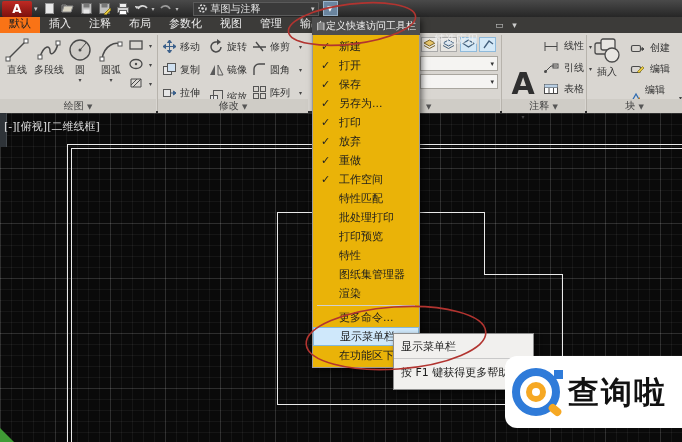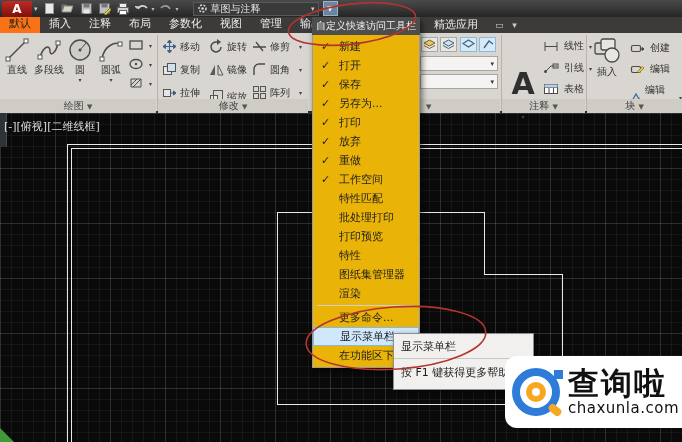--- a/index.html
+++ b/index.html
@@ -30,21 +30,21 @@
   .search-box { position:absolute; left:562px; top:1px; width:116px; height:14px;
     background:#5c5c5c; border:1px solid #7e7e7e; color:#b9b9b9; font-style:italic;
     font-size:10px; font-family:inherit; padding:0 4px; }
 
   
   .tabbar { position:absolute; left:0; top:17px; width:682px; height:16px; background:#3c3b39;
     display:flex; align-items:flex-end; z-index:4; }
   .tab { color:#eee; font-size:11px; padding:1px 9px 2px; cursor:default; }
   .tab.active { background:#f97316; color:#222; }
   .tab-featured { position:absolute; left:426px; top:0; height:16px; line-height:15px;
-    color:#eee; font-size:11px; padding:0 8px; }
+    color:#eee; font-size:11px; padding:15px 8px; }
   .ribbon-mini { position:absolute; left:495px; top:3px; color:#ccc; font-size:9px; letter-spacing:3px; }
 
   
   .ribbon { position:absolute; left:0; top:33px; width:682px; height:80px;
     background:#d9d6d1; border-bottom:2px solid #2c2c2c; z-index:3; }
   .pseam { position:absolute; top:2px; height:76px; width:1px; background:#b7b3ac; }
   .plabel { position:absolute; top:66px; height:14px; background:#cfccc6; color:#3f3f3f;
     font-size:10px; text-align:center; line-height:14px; }
   .plabel .pl-caret { font-size:7px; color:#555; }
   .bigtool { position:absolute; text-align:center; color:#333; font-size:10px; }
@@ -489,15 +489,14 @@
 
 <div class="watermark">
   <div class="wm-logo">
     <div class="wm-ring-blue"></div>
     <div class="wm-dot"></div>
     <div class="wm-ring-orange"></div>
     <div class="wm-handle"></div>
   </div>
   <div class="wm-text">
     <div class="wm-name">查询啦</div>
-    <div class="wm-domain">chaxunla.com</div>
   </div>
 </div>
 
 </body></html>

